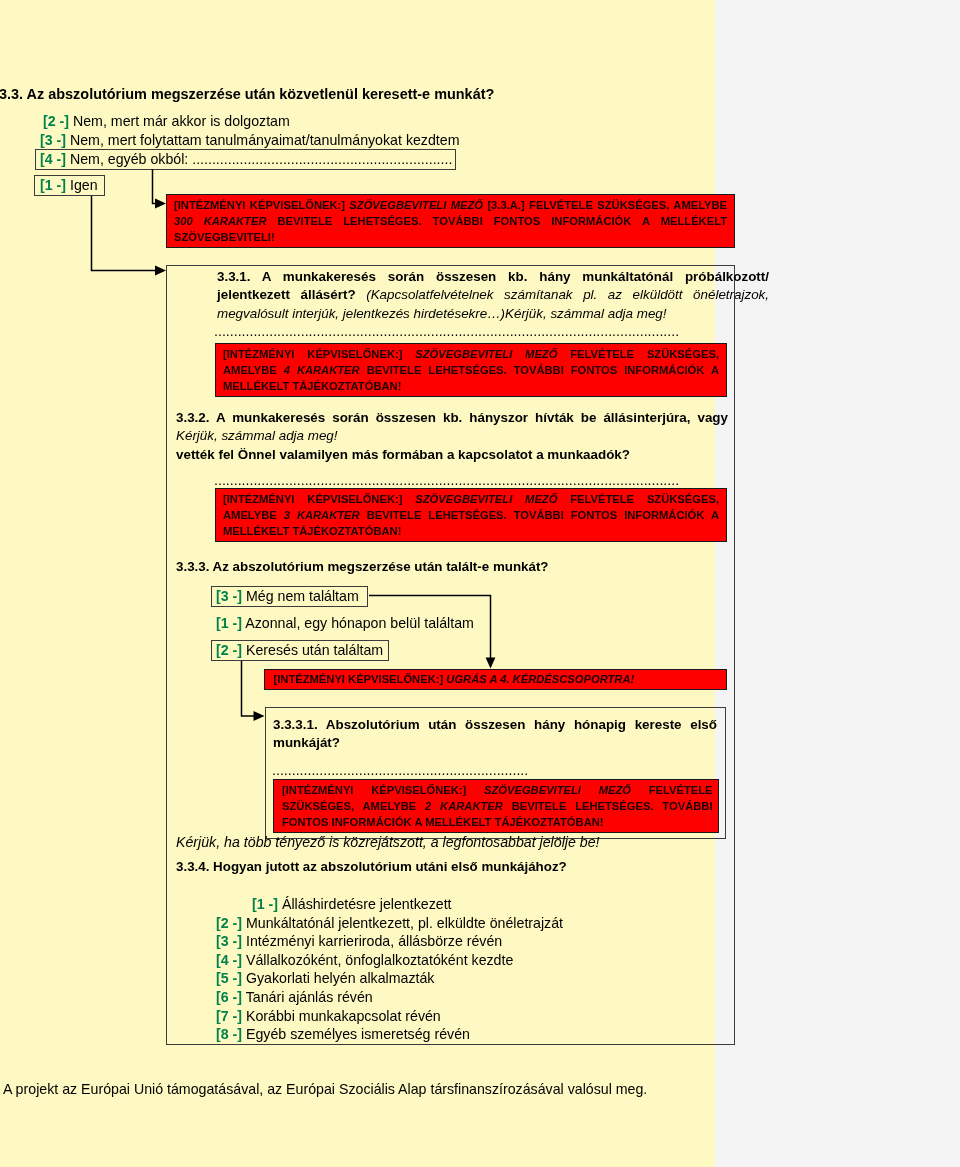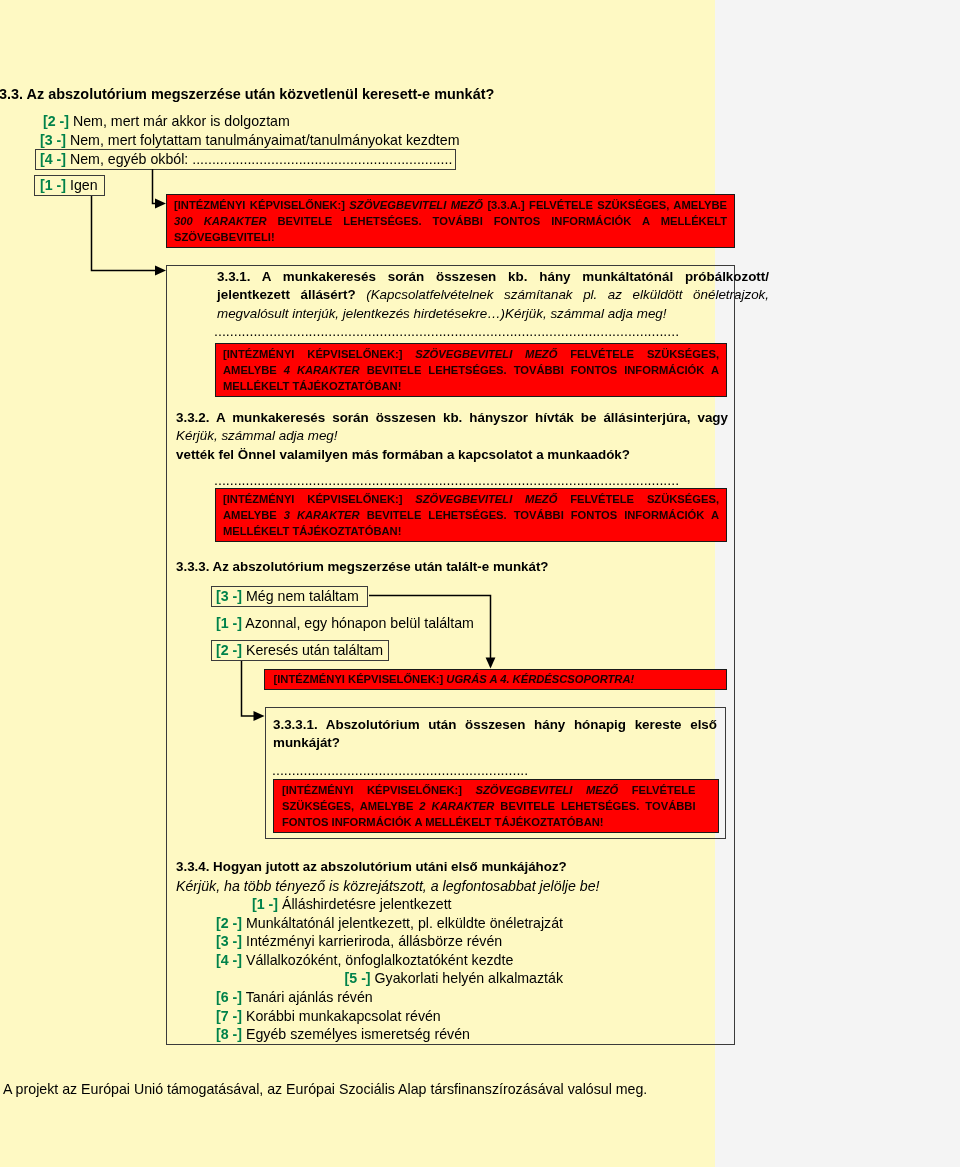--- a/index.html
+++ b/index.html
@@ -93,34 +93,34 @@
   <div class="abs red" style="left:264px;top:669px;width:463px;line-height:12.5px;padding:3px 8.5px 3px 8.5px;">
       <span class="jlast"><span>[INTÉZMÉNYI KÉPVISELŐNEK:] </span><i>UGRÁS A 4. KÉRDÉSCSOPORTRA!</i></span>
     </div>
 
   <div class="abs box" style="left:264.5px;top:707px;width:461px;height:132px;"></div>
   <div class="abs qtext" style="left:273px;top:716px;width:444px;">
       <span class="jl"><b>3.3.3.1. Abszolutórium után összesen hány hónapig kereste első</b></span>
       <span class="jlast"><b>munkáját?</b></span>
     </div>
   <div class="abs dots" style="left:272px;top:762px;width:256px;">.................................................................</div>
-  <div class="abs red" style="left:272.5px;top:779px;width:446px;padding-left:8.5px;padding-right:22px;">
+  <div class="abs red" style="left:272.5px;top:779px;width:446px;padding-left:8.5px;padding-right:5px;">
       <span class="jl"><span>[INTÉZMÉNYI KÉPVISELŐNEK:] </span><i>SZÖVEGBEVITELI MEZŐ</i><span> FELVÉTELE</span></span>
       <span class="jl"><span>SZÜKSÉGES, AMELYBE </span><i>2 KARAKTER</i><span> BEVITELE LEHETSÉGES. TOVÁBBI</span></span>
       <span class="jlast">FONTOS INFORMÁCIÓK A MELLÉKELT TÁJÉKOZTATÓBAN!</span>
     </div>
 
   <div class="abs nw h1" style="left:176px;top:859px;">3.3.4. Hogyan jutott az abszolutórium utáni első munkájához?</div>
-  <div class="abs nw body ital" style="left:176px;top:878px;">Kérjük, ha több tényező is közrejátszott, a legfontosabbat jelölje be!</div>
+  <div class="abs nw body ital" style="left:176px;top:834px;">Kérjük, ha több tényező is közrejátszott, a legfontosabbat jelölje be!</div>
   <div class="abs" style="left:216px;top:896px;">
     <div class="nw body" style="position:relative;height:18.6px;padding-left:36px;"><span class="code">[1 -]</span> <span>Álláshirdetésre jelentkezett</span></div>
     <div class="nw body" style="position:relative;height:18.6px;"><span class="code">[2 -]</span> <span>Munkáltatónál jelentkezett, pl. elküldte önéletrajzát</span></div>
     <div class="nw body" style="position:relative;height:18.6px;"><span class="code">[3 -]</span> <span>Intézményi karrieriroda, állásbörze révén</span></div>
     <div class="nw body" style="position:relative;height:18.6px;"><span class="code">[4 -]</span> <span>Vállalkozóként, önfoglalkoztatóként kezdte</span></div>
-    <div class="nw body" style="position:relative;height:18.6px;text-align:right;"><span class="code">[5 -]</span> <span>Gyakorlati helyén alkalmazták</span></div>
+    <div class="nw body" style="position:relative;height:18.6px;"><span class="code">[5 -]</span> <span>Gyakorlati helyén alkalmazták</span></div>
     <div class="nw body" style="position:relative;height:18.6px;"><span class="code">[6 -]</span> <span>Tanári ajánlás révén</span></div>
     <div class="nw body" style="position:relative;height:18.6px;"><span class="code">[7 -]</span> <span>Korábbi munkakapcsolat révén</span></div>
     <div class="nw body" style="position:relative;height:18.6px;"><span class="code">[8 -]</span> <span>Egyéb személyes ismeretség révén</span></div>
   </div>
 
   <div class="abs nw body" style="left:3px;top:1081px;">A projekt az Európai Unió támogatásával, az Európai Szociális Alap társfinanszírozásával valósul meg.</div>
 
 </div>
 
 </body></html>

